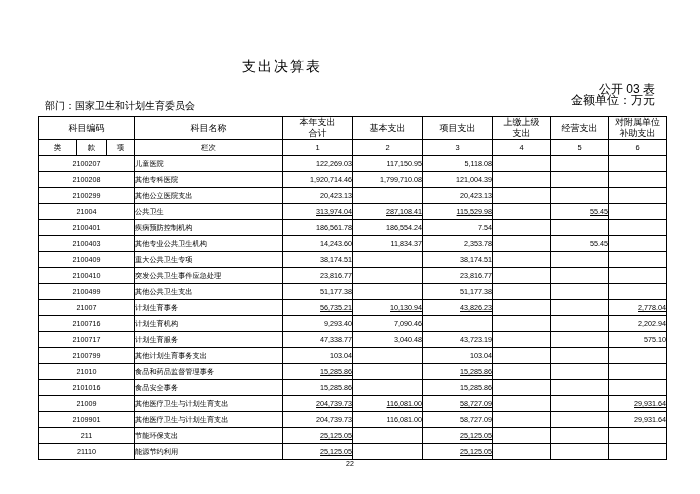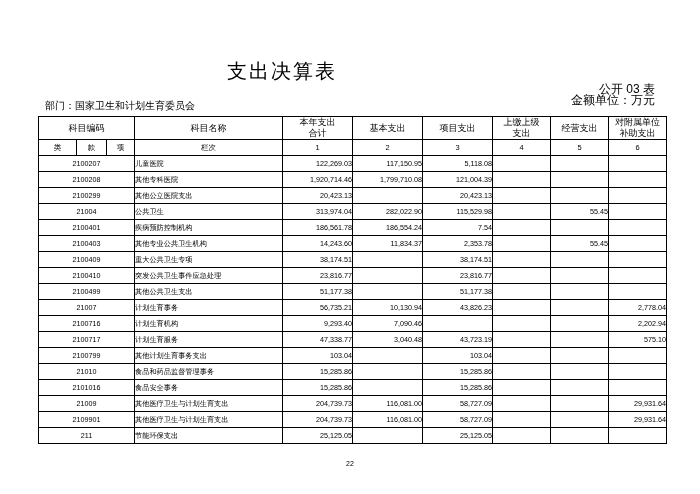--- a/index.html
+++ b/index.html
@@ -21,21 +21,21 @@
     width: 700px;
     height: 494px;
     background: #fff;
   }
   .doc-title {
     position: absolute;
     left: 0;
     top: 58px;
     width: 564px;
     text-align: center;
-    font-size: 20px;
+    font-size: 14px;
     font-family: "Liberation Serif", serif;
     letter-spacing: 2px;
   }
   .meta-right {
     position: absolute;
     right: 45px;
     top: 84px;
     text-align: right;
     font-size: 12px;
     line-height: 11px;
@@ -89,20 +89,21 @@
     padding-left: 18px;
     text-align: left;
     font-weight: bold;
   }
   .num {
     text-align: right;
     padding-right: 6px;
   }
   .bold {
     font-weight: bold;
+    text-decoration: underline;
   }
   .col-a { width: 38px; }
   .col-b { width: 30px; }
   .col-c { width: 28px; }
   .page-num {
     position: absolute;
     left: 0;
     top: 460px;
     width: 700px;
     text-align: center;
@@ -197,21 +198,21 @@
           <td class="num"></td>
           <td class="num">20,423.13</td>
           <td class="num"></td>
           <td class="num"></td>
           <td class="num"></td>
         </tr>
         <tr>
           <td colspan="3" class="c-code-grp">21004</td>
           <td class="c-name-grp">公共卫生</td>
           <td class="num bold">313,974.04</td>
-          <td class="num bold">282,022.90</td>
+          <td class="num bold">287,108.41</td>
           <td class="num bold">115,529.98</td>
           <td class="num bold"></td>
           <td class="num bold">55.45</td>
           <td class="num bold"></td>
         </tr>
         <tr>
           <td colspan="3" class="c-code">2100401</td>
           <td class="c-name">疾病预防控制机构</td>
           <td class="num">186,561.78</td>
           <td class="num">186,554.24</td>
@@ -343,17 +344,27 @@
         <tr>
           <td colspan="3" class="c-code-grp">211</td>
           <td class="c-name-grp">节能环保支出</td>
           <td class="num bold">25,125.05</td>
           <td class="num bold"></td>
           <td class="num bold">25,125.05</td>
           <td class="num bold"></td>
           <td class="num bold"></td>
           <td class="num bold"></td>
         </tr>
+        <tr>
+          <td colspan="3" class="c-code-grp">21110</td>
+          <td class="c-name-grp">能源节约利用</td>
+          <td class="num bold">25,125.05</td>
+          <td class="num bold"></td>
+          <td class="num bold">25,125.05</td>
+          <td class="num bold"></td>
+          <td class="num bold"></td>
+          <td class="num bold"></td>
+        </tr>
       </tbody>
   </table>
 
   <div class="page-num">22</div>
 </div>
 
 </body></html>

